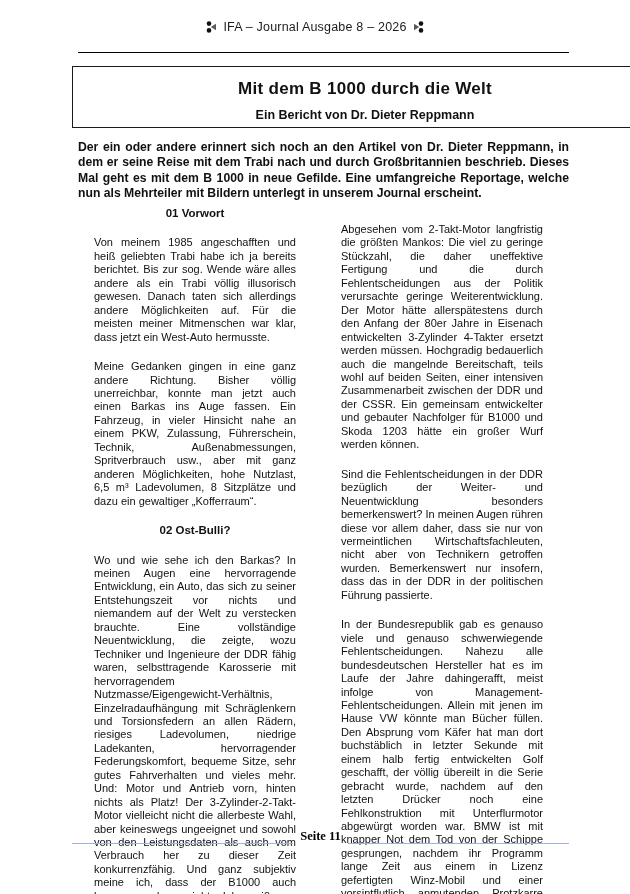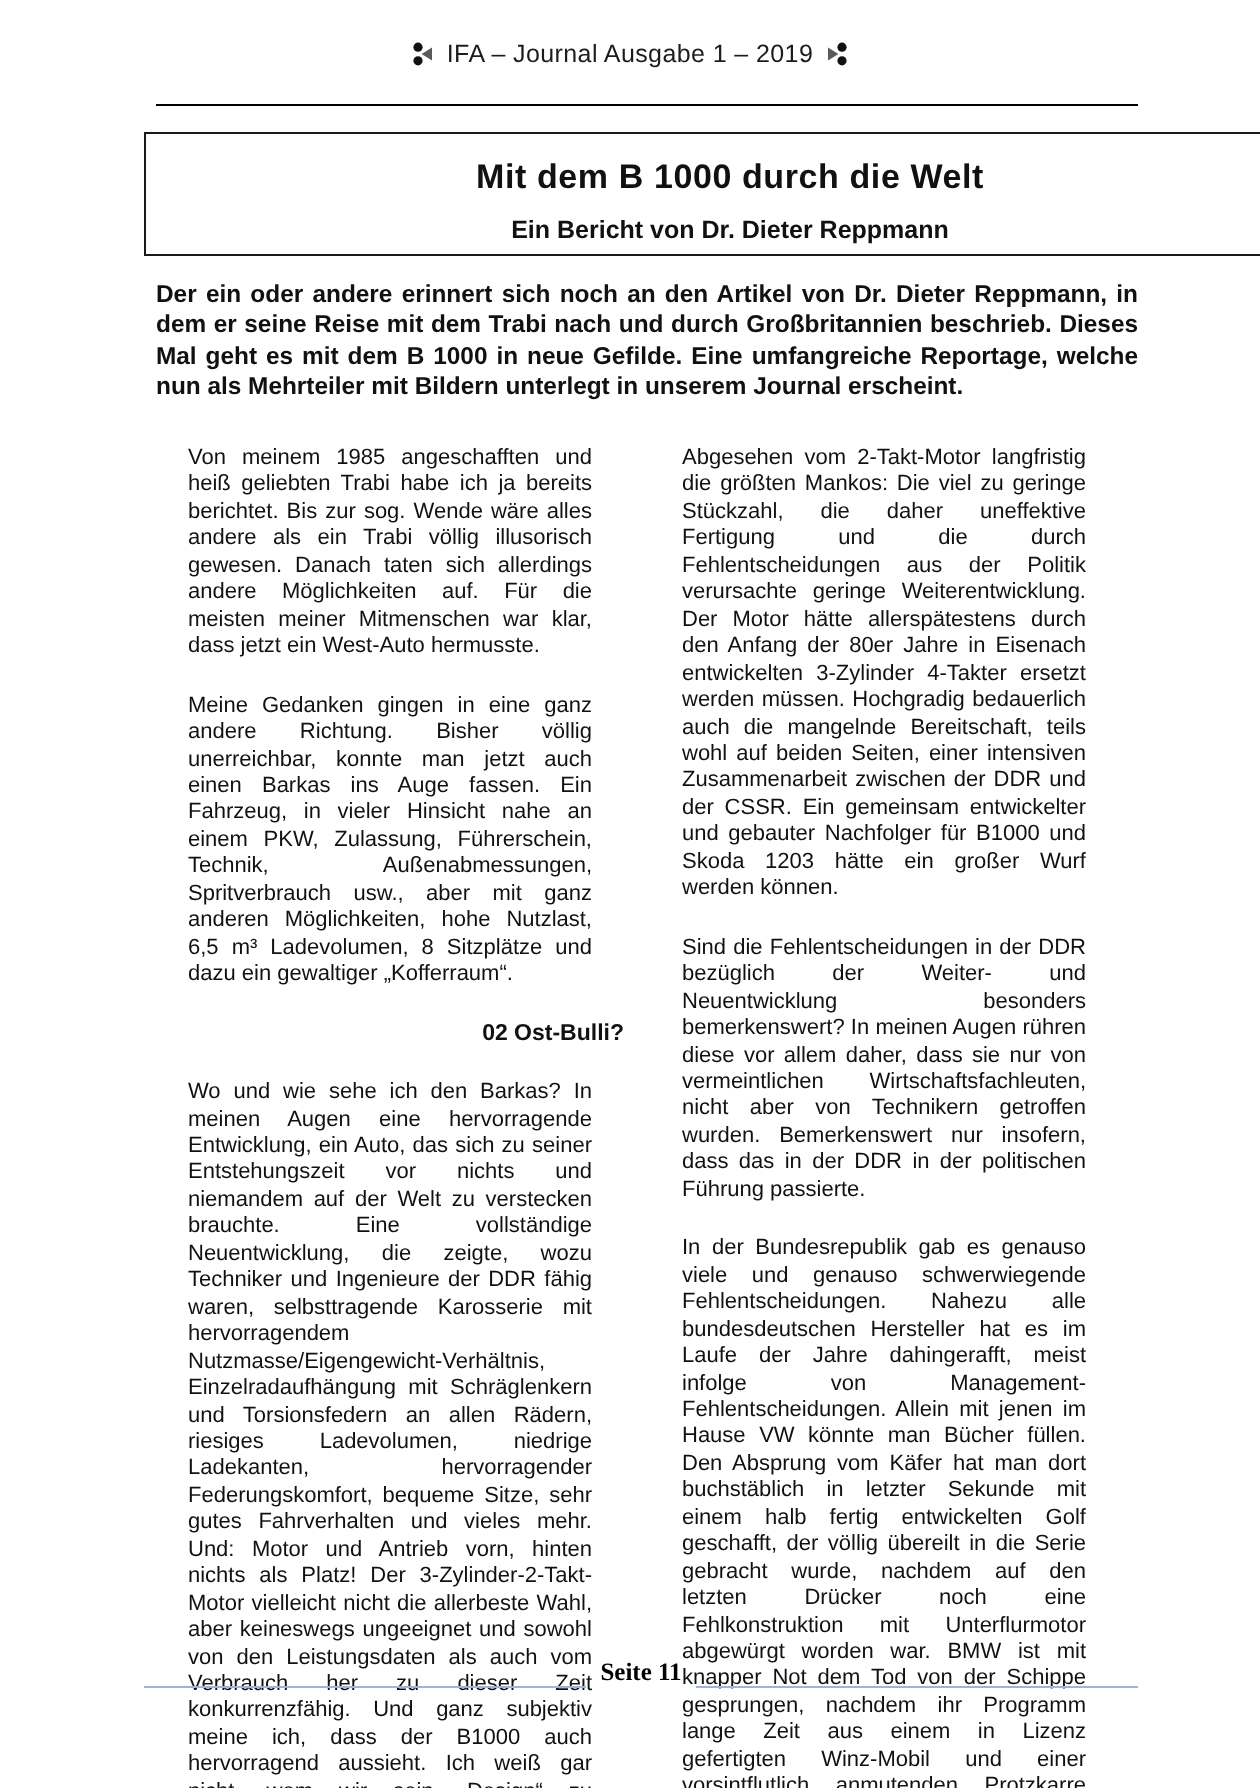--- a/index.html
+++ b/index.html
@@ -37,21 +37,21 @@
     position:absolute;top:207px;left:78px;width:482px;
     display:flex;gap:13px;
   }
   .col{
     width:234px;font-size:11px;line-height:13.45px;text-align:justify;
     hyphens:auto;-webkit-hyphens:auto;
   }
   .col-heading{
     font-size:11.5px;font-weight:bold;text-align:center;margin:0 0 14px 0;
   }
-  .col-heading.mid{margin:13px 0 1px 0;text-align:right;}
+  .col-heading.mid{margin:13px 0 1px 0;}
   .col p{margin:16px;}
   .page-footer{
     position:absolute;top:829px;left:72px;width:497px;
     display:flex;align-items:flex-end;
   }
   .footer-line{
     flex:1;height:12px;border-bottom:1.2px solid #9fb4d8;
   }
   .footer-text{
     font-family:"Liberation Serif", serif;font-weight:bold;font-size:12.5px;
@@ -62,41 +62,42 @@
 <body>
 
 <div class="journal-header">
   <span class="ornament">
     <svg width="10" height="14" viewBox="0 0 10 14" aria-hidden="true">
       <circle cx="3" cy="3.6" r="2.3" fill="#111"></circle>
       <circle cx="3" cy="10.4" r="2.3" fill="#111"></circle>
       <polygon points="4.8,7 10,3.8 10,10.2" fill="#5a5a5a"></polygon>
     </svg>
   </span>
-  <span>IFA – Journal Ausgabe 1 – 2019</span>
+  <span>IFA – Journal Ausgabe 8 – 2026</span>
   <span class="ornament flip">
     <svg width="10" height="14" viewBox="0 0 10 14" aria-hidden="true">
       <circle cx="3" cy="3.6" r="2.3" fill="#111"></circle>
       <circle cx="3" cy="10.4" r="2.3" fill="#111"></circle>
       <polygon points="4.8,7 10,3.8 10,10.2" fill="#5a5a5a"></polygon>
     </svg>
   </span>
 </div>
 
 <hr class="header-rule">
 
 <div class="title-box">
   <div class="article-title">Mit dem B 1000 durch die Welt</div>
   <div class="article-subtitle">Ein Bericht von Dr. Dieter Reppmann</div>
 </div>
 
 <div class="intro" lang="de">Der ein oder andere erinnert sich noch an den Artikel von Dr. Dieter Reppmann, in dem er seine Reise mit dem Trabi nach und durch Großbritannien beschrieb. Dieses Mal geht es mit dem B 1000 in neue Gefilde. Eine umfangreiche Reportage, welche nun als Mehrteiler mit Bildern unterlegt in unserem Journal erscheint.</div>
 
 <div class="columns">
   <div class="col" lang="de">
+    <div class="col-heading">01 Vorwort</div>
     <p>Von meinem 1985 angeschafften und heiß geliebten Trabi habe ich ja bereits berichtet. Bis zur sog. Wende wäre alles andere als ein Trabi völlig illusorisch gewesen. Danach taten sich allerdings andere Möglichkeiten auf. Für die meisten meiner Mitmenschen war klar, dass jetzt ein West-Auto hermusste.</p>
     <p>Meine Gedanken gingen in eine ganz andere Richtung. Bisher völlig unerreichbar, konnte man jetzt auch einen Barkas ins Auge fassen. Ein Fahrzeug, in vieler Hinsicht nahe an einem PKW, Zulassung, Führerschein, Technik, Außenabmessungen, Spritverbrauch usw., aber mit ganz anderen Möglichkeiten, hohe Nutzlast, 6,5 m³ Ladevolumen, 8 Sitzplätze und dazu ein gewaltiger „Kofferraum“.</p>
     <div class="col-heading mid">02 Ost-Bulli?</div>
     <p>Wo und wie sehe ich den Barkas? In meinen Augen eine hervorragende Entwicklung, ein Auto, das sich zu seiner Entstehungszeit vor nichts und niemandem auf der Welt zu verstecken brauchte. Eine vollständige Neuentwicklung, die zeigte, wozu Techniker und Ingenieure der DDR fähig waren, selbsttragende Karosserie mit hervorragendem Nutzmasse/Eigengewicht-Verhältnis, Einzelradaufhängung mit Schräglenkern und Torsionsfedern an allen Rädern, riesiges Ladevolumen, niedrige Ladekanten, hervorragender Federungskomfort, bequeme Sitze, sehr gutes Fahrverhalten und vieles mehr. Und: Motor und Antrieb vorn, hinten nichts als Platz! Der 3-Zylinder-2-Takt-Motor vielleicht nicht die allerbeste Wahl, aber keineswegs ungeeignet und sowohl von den Leistungsdaten als auch vom Verbrauch her zu dieser Zeit konkurrenzfähig. Und ganz subjektiv meine ich, dass der B1000 auch hervorragend aussieht. Ich weiß gar nicht, wem wir sein „Design“ zu verdanken haben, jedenfalls finde ich ihn auch optisch ausgesprochen gelungen.</p>
   </div>
   <div class="col" lang="de">
     <p>Abgesehen vom 2-Takt-Motor langfristig die größten Mankos: Die viel zu geringe Stückzahl, die daher uneffektive Fertigung und die durch Fehlentscheidungen aus der Politik verursachte geringe Weiterentwicklung. Der Motor hätte allerspätestens durch den Anfang der 80er Jahre in Eisenach entwickelten 3-Zylinder 4-Takter ersetzt werden müssen. Hochgradig bedauerlich auch die mangelnde Bereitschaft, teils wohl auf beiden Seiten, einer intensiven Zusammenarbeit zwischen der DDR und der CSSR. Ein gemeinsam entwickelter und gebauter Nachfolger für B1000 und Skoda 1203 hätte ein großer Wurf werden können.</p>
     <p>Sind die Fehlentscheidungen in der DDR bezüglich der Weiter- und Neuentwicklung besonders bemerkenswert? In meinen Augen rühren diese vor allem daher, dass sie nur von vermeintlichen Wirtschaftsfachleuten, nicht aber von Technikern getroffen wurden. Bemerkenswert nur insofern, dass das in der DDR in der politischen Führung passierte.</p>
     <p>In der Bundesrepublik gab es genauso viele und genauso schwerwiegende Fehlentscheidungen. Nahezu alle bundesdeutschen Hersteller hat es im Laufe der Jahre dahingerafft, meist infolge von Management-Fehlentscheidungen. Allein mit jenen im Hause VW könnte man Bücher füllen. Den Absprung vom Käfer hat man dort buchstäblich in letzter Sekunde mit einem halb fertig entwickelten Golf geschafft, der völlig übereilt in die Serie gebracht wurde, nachdem auf den letzten Drücker noch eine Fehlkonstruktion mit Unterflurmotor abgewürgt worden war. BMW ist mit knapper Not dem Tod von der Schippe gesprungen, nachdem ihr Programm lange Zeit aus einem in Lizenz gefertigten Winz-Mobil und einer vorsintflutlich anmutenden Protzkarre bestand. NSU tot, Borgward tot, Glas tot ... Audi stand mehrfach zum Verkauf, Opel existiert nur noch als Marke, Mercedes hat Milliarden bei dem Deal mit Chrysler verschleudert, BMW ähnlich mit</p>
   </div>

